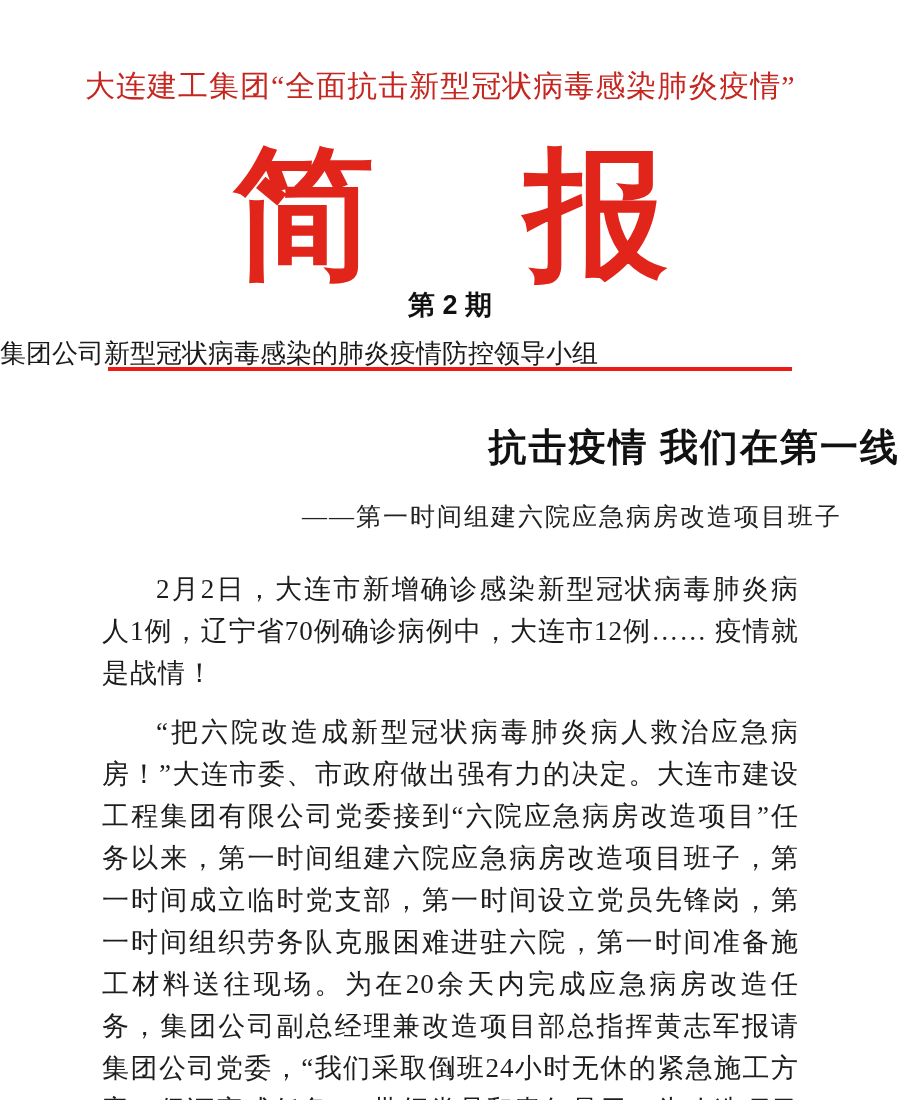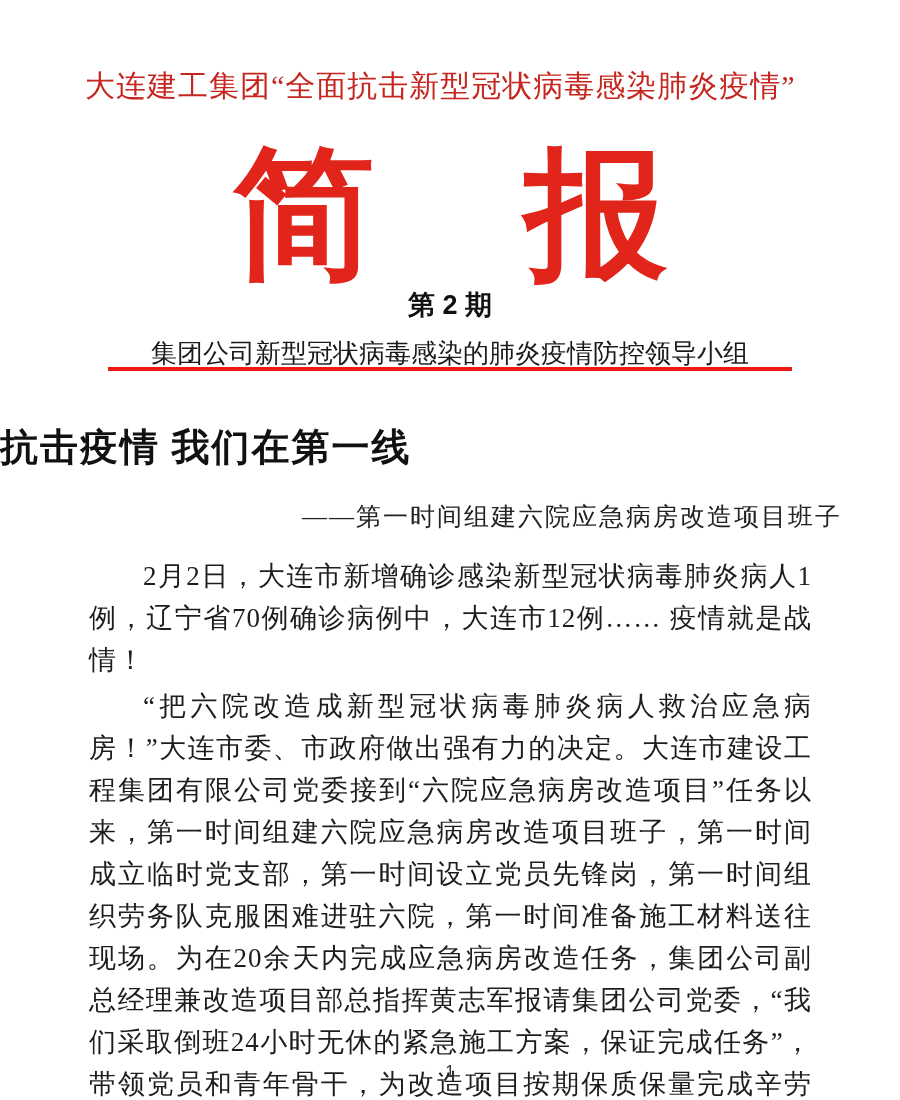--- a/index.html
+++ b/index.html
@@ -53,35 +53,36 @@
     top: 336px;
     left: 0;
     width: 100%;
     display: flex;
     justify-content: center;
     gap: 35px;
     font-size: 26px;
     color: #1a1a1a;
     font-family: "Liberation Serif", serif;
     white-space: nowrap;
+    flex-direction: column;
   }
   .rule {
     position: absolute;
     top: 367px;
     left: 108px;
     width: 684px;
     height: 4px;
     background: var(--rule-red, #ee1b14);
   }
   .article-title {
     position: absolute;
     top: 422px;
     left: 0;
     width: 100%;
-    text-align: left;
+    text-align: right;
     margin: 0;
     font-size: 38px;
     font-weight: bold;
     letter-spacing: 2px;
     color: #111111;
     font-family: "Liberation Serif", serif;
   }
   .subtitle {
     position: absolute;
     top: 500px;
@@ -97,21 +98,21 @@
     top: 551px;
     left: 85px;
     right: 84px;
     font-size: 27px;
     line-height: 42px;
     text-align: justify;
     letter-spacing: 1px;
     color: #1d1d1d;
     font-family: "Liberation Serif", serif;
   }
-  .body-text p { margin: 4px; text-indent: 2em; }
+  .body-text p { margin: 17px; text-indent: 2em; }
   .page-number {
     position: absolute;
     top: 1062px;
     left: 0;
     width: 100%;
     text-align: center;
     font-size: 17px;
     color: #333333;
     font-family: "Liberation Sans", sans-serif;
   }

